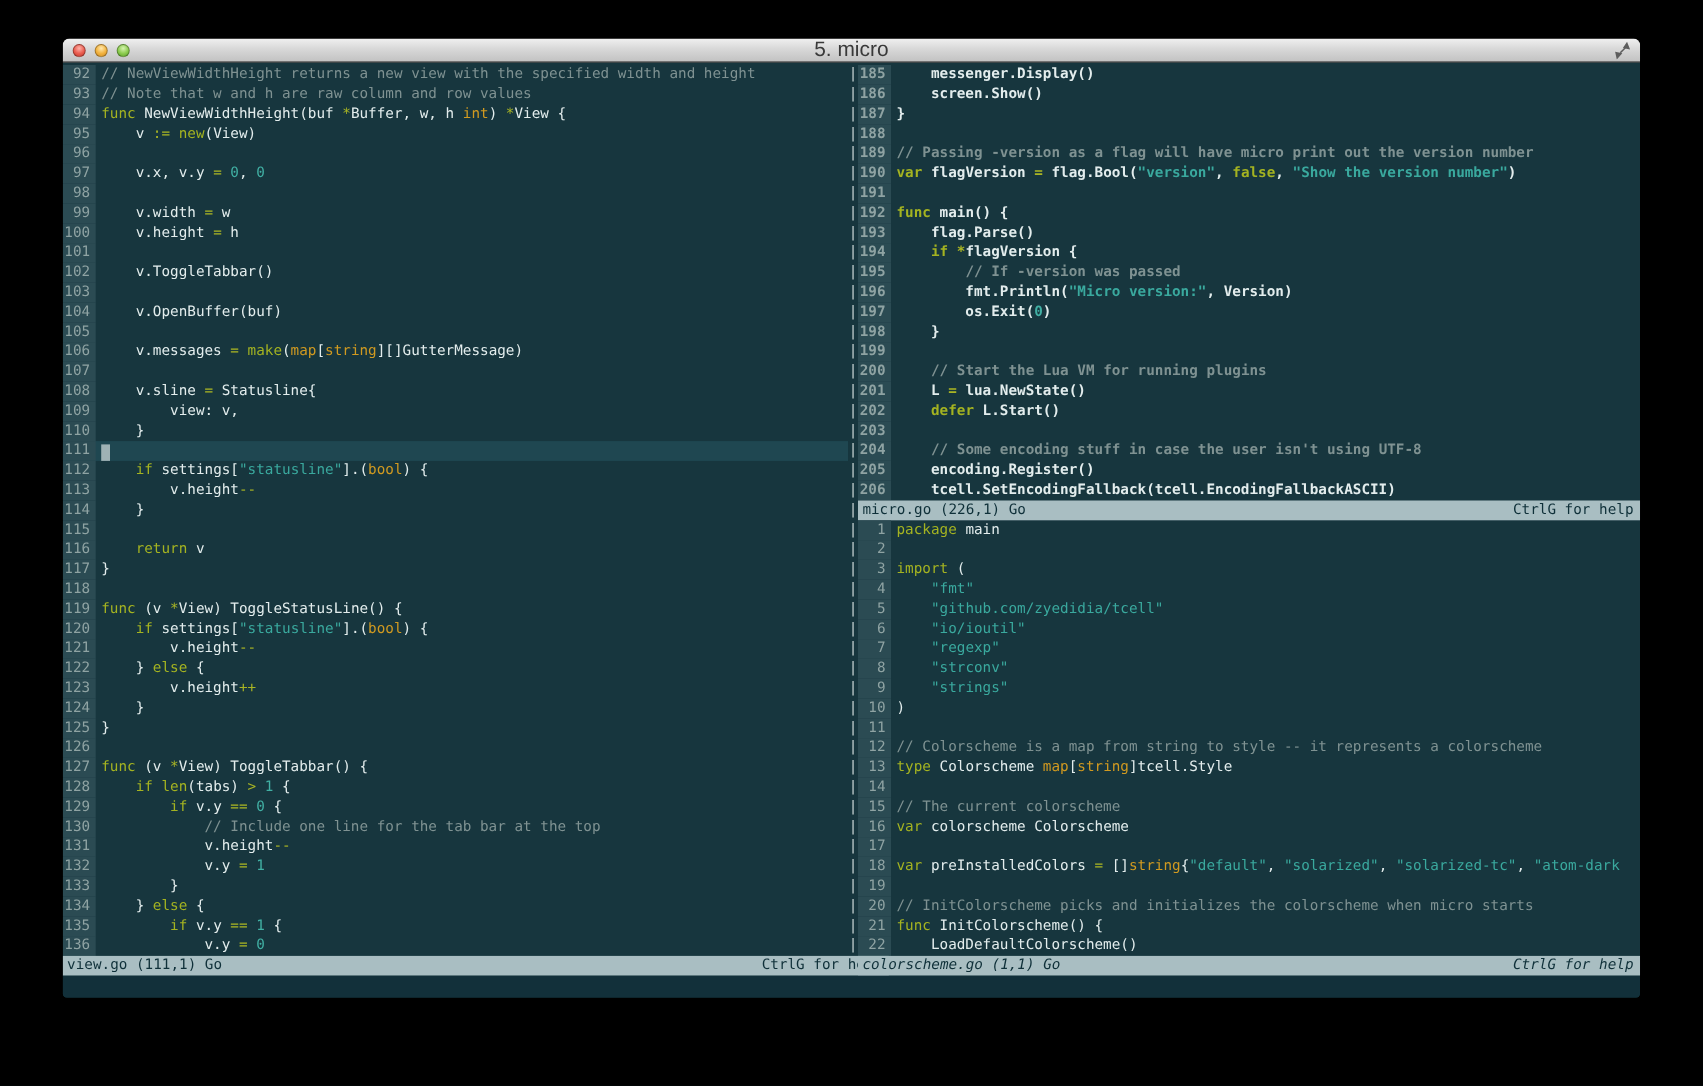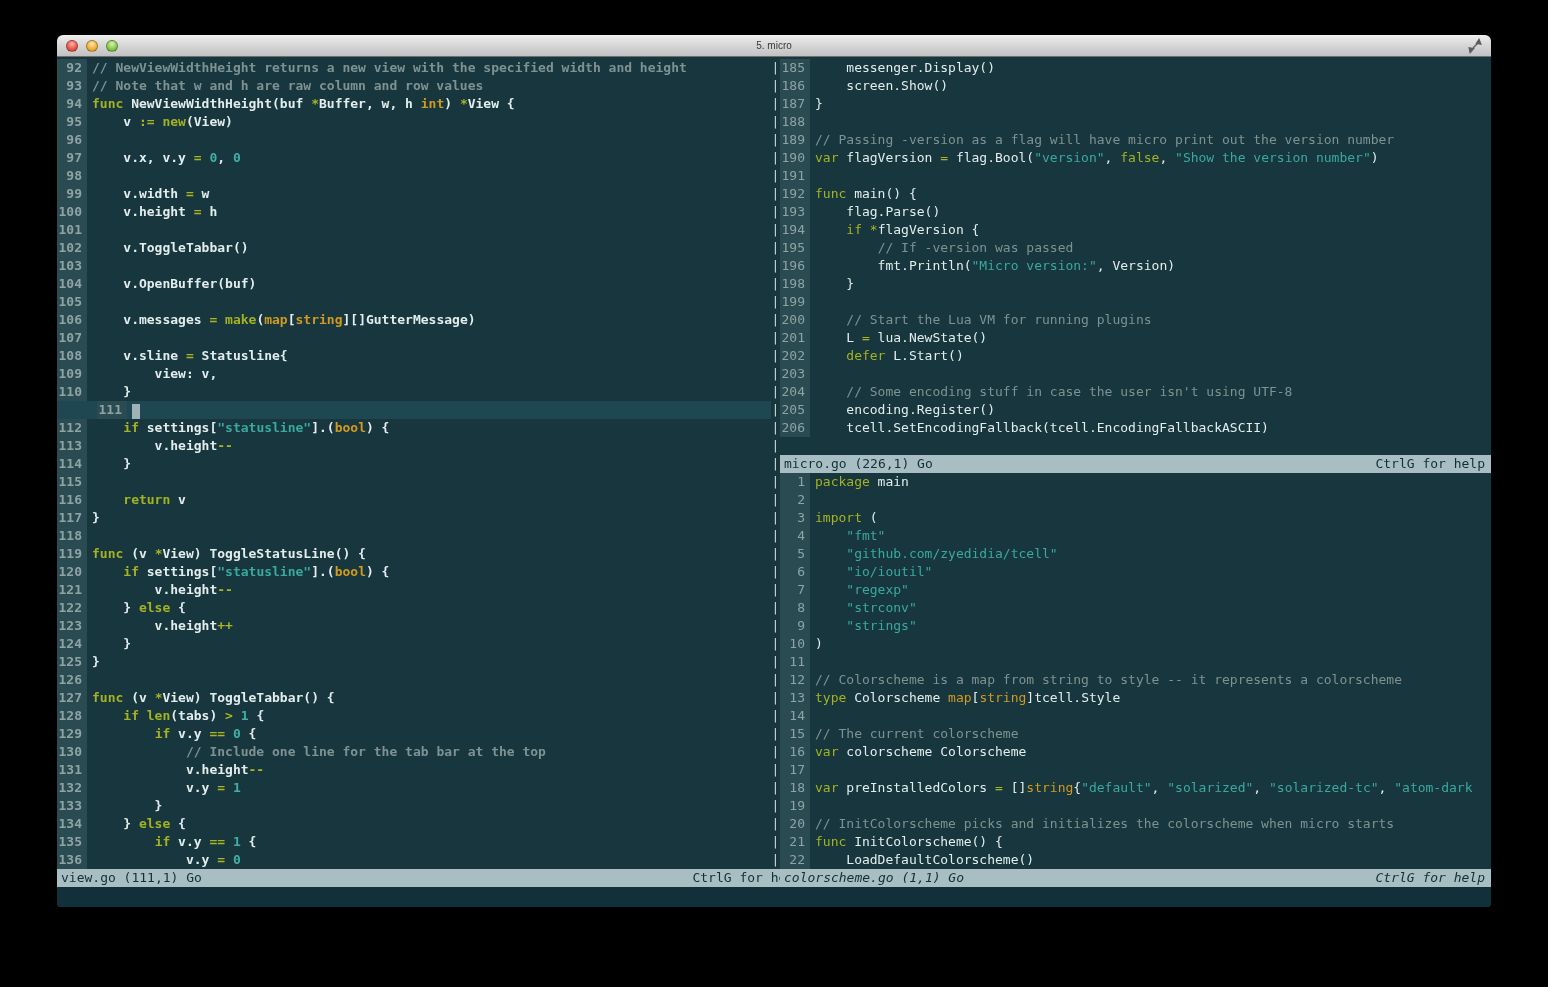--- a/index.html
+++ b/index.html
@@ -18,42 +18,42 @@
     background:linear-gradient(#f0f0f0,#d8d8d8 45%,#c2c2c2);
     border-bottom:1px solid #6f6f6f;
   }
   .traffic{position:absolute;left:9px;top:5px;display:flex;gap:8px;}
   .light{width:12px;height:12px;border-radius:50%;border:1px solid rgba(0,0,0,.3);}
   .light.red{background:radial-gradient(circle at 50% 30%,#ffb3aa 0%,#ea5d50 55%,#c63d30 100%);}
   .light.yellow{background:radial-gradient(circle at 50% 30%,#ffe9b0 0%,#f2b23e 55%,#d3912a 100%);}
   .light.green{background:radial-gradient(circle at 50% 30%,#d6f3b1 0%,#8ccc4f 55%,#5fa32f 100%);}
   .title{
     position:absolute;left:0;right:0;top:0;height:22px;line-height:22px;text-align:center;
-    font-family:"Liberation Sans", sans-serif;font-size:10px;color:#393939;
+    font-family:"Liberation Sans", sans-serif;font-size:19px;color:#393939;
   }
   .zoomgrip{position:absolute;right:8px;top:3px;width:16px;height:16px;}
 
   
   .terminal{
     position:relative;height:850px;background:var(--bg);
     font-size:13px;line-height:18px;color:var(--fg);
   }
   .pane{position:absolute;overflow:hidden;}
-  .pane-left{left:0;top:2px;width:714px;height:810px;font-weight:bold;}
-  .pane-tr{left:723px;top:2px;width:711px;height:396px;}
+  .pane-left{left:0;top:2px;width:714px;height:810px;}
+  .pane-tr{left:723px;top:2px;width:711px;height:396px;font-weight:bold;}
   .pane-br{left:723px;top:416px;width:711px;height:396px;}
 
   .code-row{height:18px;white-space:pre;display:flex;}
   .gut{
     display:inline-block;width:30px;flex:0 0 30px;height:18px;
     background:var(--bg_gutter);color:var(--linenum);
     text-align:right;padding-right:5px;
   }
   .code{display:inline-block;padding-left:5px;white-space:pre;position:relative;}
-  .code-row.cur{background:var(--bg_cursorline);padding-left:40px;}
+  .code-row.cur{background:var(--bg_cursorline);}
   .code-row.cur .gut{background:var(--bg_gutter);}
   .cursor{display:inline-block;width:8px;height:15px;background:var(--cursor);vertical-align:text-bottom;margin-bottom:-2px;}
 
   .tk-t{color:var(--fg);}
   .tk-k{color:var(--keyword);}
   .tk-o{color:var(--operator);}
   .tk-y{color:var(--type);}
   .tk-s{color:var(--string);}
   .tk-n{color:var(--number);}
   .tk-c{color:var(--comment);}
@@ -201,20 +201,21 @@
         <div class="code-row"><span class="gut">187</span><span class="code"><span class="tk-t">}</span></span></div>
         <div class="code-row"><span class="gut">188</span><span class="code"></span></div>
         <div class="code-row"><span class="gut">189</span><span class="code"><span class="tk-c">// Passing -version as a flag will have micro print out the version number</span></span></div>
         <div class="code-row"><span class="gut">190</span><span class="code"><span class="tk-k">var</span><span class="tk-t"> flagVersion </span><span class="tk-o">=</span><span class="tk-t"> flag.Bool(</span><span class="tk-s">"version"</span><span class="tk-t">, </span><span class="tk-k">false</span><span class="tk-t">, </span><span class="tk-s">"Show the version number"</span><span class="tk-t">)</span></span></div>
         <div class="code-row"><span class="gut">191</span><span class="code"></span></div>
         <div class="code-row"><span class="gut">192</span><span class="code"><span class="tk-k">func</span><span class="tk-t"> main() {</span></span></div>
         <div class="code-row"><span class="gut">193</span><span class="code"><span class="tk-t">    flag.Parse()</span></span></div>
         <div class="code-row"><span class="gut">194</span><span class="code"><span class="tk-t">    </span><span class="tk-k">if</span><span class="tk-t"> </span><span class="tk-o">*</span><span class="tk-t">flagVersion {</span></span></div>
         <div class="code-row"><span class="gut">195</span><span class="code"><span class="tk-t">        </span><span class="tk-c">// If -version was passed</span></span></div>
         <div class="code-row"><span class="gut">196</span><span class="code"><span class="tk-t">        fmt.Println(</span><span class="tk-s">"Micro version:"</span><span class="tk-t">, Version)</span></span></div>
+        <div class="code-row"><span class="gut">197</span><span class="code"><span class="tk-t">        os.Exit(</span><span class="tk-n">0</span><span class="tk-t">)</span></span></div>
         <div class="code-row"><span class="gut">198</span><span class="code"><span class="tk-t">    }</span></span></div>
         <div class="code-row"><span class="gut">199</span><span class="code"></span></div>
         <div class="code-row"><span class="gut">200</span><span class="code"><span class="tk-t">    </span><span class="tk-c">// Start the Lua VM for running plugins</span></span></div>
         <div class="code-row"><span class="gut">201</span><span class="code"><span class="tk-t">    L </span><span class="tk-o">=</span><span class="tk-t"> lua.NewState()</span></span></div>
         <div class="code-row"><span class="gut">202</span><span class="code"><span class="tk-t">    </span><span class="tk-k">defer</span><span class="tk-t"> L.Start()</span></span></div>
         <div class="code-row"><span class="gut">203</span><span class="code"></span></div>
         <div class="code-row"><span class="gut">204</span><span class="code"><span class="tk-t">    </span><span class="tk-c">// Some encoding stuff in case the user isn't using UTF-8</span></span></div>
         <div class="code-row"><span class="gut">205</span><span class="code"><span class="tk-t">    encoding.Register()</span></span></div>
         <div class="code-row"><span class="gut">206</span><span class="code"><span class="tk-t">    tcell.SetEncodingFallback(tcell.EncodingFallbackASCII)</span></span></div>
       </div>

